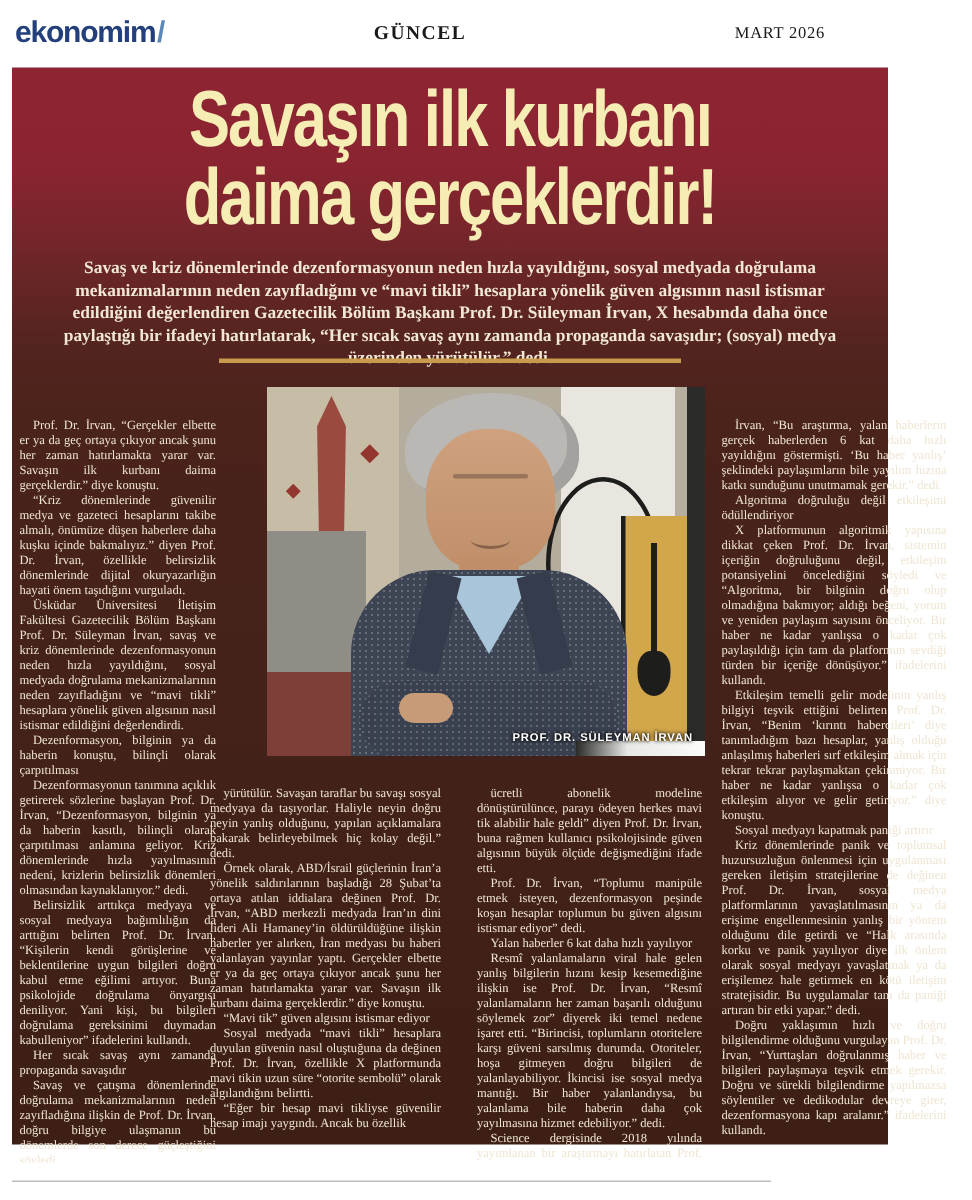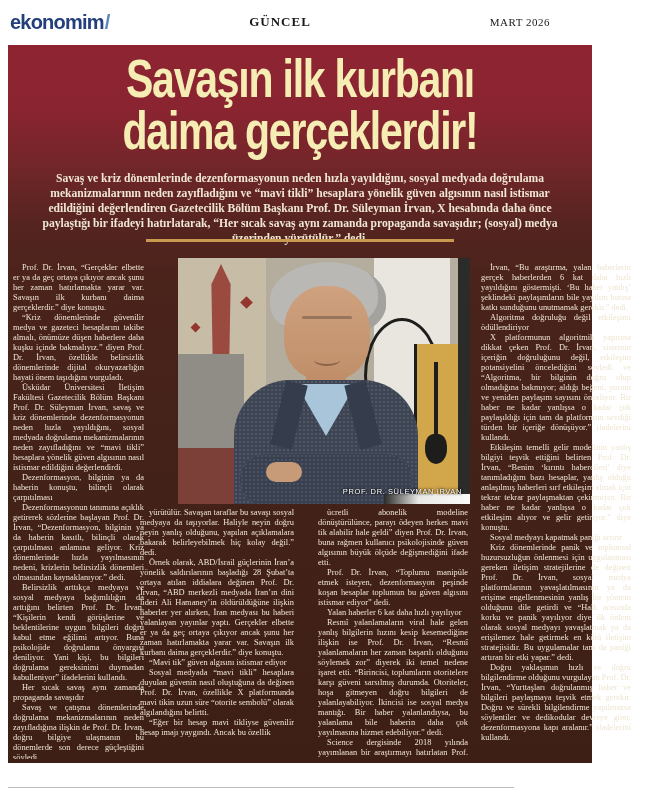--- a/index.html
+++ b/index.html
@@ -25,21 +25,21 @@
   .headline .tline{display:block;font-size:50px;line-height:52px;letter-spacing:-1.5px;
       transform:scaleX(.82) scaleY(1.06);transform-origin:center;}
 
   .lede{position:absolute;left:34px;right:34px;top:126px;text-align:center;
       font-weight:bold;font-size:11.6px;line-height:15px;color:#f0e7d4;}
 
   .gold-rule{position:absolute;left:50%;top:194px;width:308px;height:3px;
       margin-left:-154px;background:#c79a4d;}
 
   
-  .col{position:absolute;color:#efe5d2;font-size:8.4px;line-height:10px;overflow:hidden;}
+  .col{position:absolute;color:#efe5d2;font-size:8.4px;line-height:10px;overflow:hidden;margin-top:16px;}
   .para{margin:0;text-indent:9px;text-align:justify;}
   .col-1{left:5px;top:218px;width:131px;height:496px;}
   .col-2{left:132px;top:463px;width:154px;height:251px;}
   .col-3{left:310px;top:463px;width:150px;height:251px;}
   .col-4{left:473px;top:218px;width:150px;height:496px;}
 
   
   .photo{position:absolute;left:170px;top:213px;width:292px;height:246px;overflow:hidden;
       background:#b6ae9e;}
   .photo *{position:absolute;}
@@ -70,21 +70,21 @@
   .p-torso{left:56px;top:122px;width:184px;height:124px;background:#3d4454;border-radius:56px 56px 0 0;
       background-image:radial-gradient(rgba(255,255,255,.22) .6px,transparent .8px);background-size:4px 4px;}
   .p-shirt{left:118px;top:126px;width:60px;height:52px;background:#a9c5da;
       clip-path:polygon(0 0,100% 0,50% 100%);}
   .p-lapelL{left:100px;top:124px;width:22px;height:66px;background:#353c4b;transform:rotate(14deg);}
   .p-lapelR{left:174px;top:124px;width:22px;height:66px;background:#353c4b;transform:rotate(-14deg);}
   .p-arms{left:62px;top:196px;width:172px;height:52px;background:#39404f;border-radius:26px;
       background-image:radial-gradient(rgba(255,255,255,.2) .6px,transparent .8px);background-size:4px 4px;}
   .p-hand{left:88px;top:204px;width:36px;height:20px;background:#c79b77;border-radius:10px;}
   .photo-caption{right:8px;bottom:8px;color:#ffffff;font-family:"Liberation Sans",sans-serif;
-      font-weight:normal;font-size:7.5px;letter-spacing:.6px;text-shadow:0 0 3px rgba(0,0,0,.9),0 0 2px rgba(0,0,0,.9);}
+      font-weight:bold;font-size:7.5px;letter-spacing:.6px;text-shadow:0 0 3px rgba(0,0,0,.9),0 0 2px rgba(0,0,0,.9);}
 
   
   .footer-rule{position:absolute;left:8px;top:787px;width:506px;border-top:1.5px solid #b9bcc0;}
   .footer-brand{position:absolute;right:8px;top:768px;font-family:"Liberation Sans",sans-serif;
       font-weight:bold;white-space:nowrap;}
   .footer-brand .fb-name{font-size:19px;color:#24407c;letter-spacing:-0.8px;}
   .footer-brand .fb-slash{font-size:19px;color:#5b87b8;}
   .footer-brand .fb-page{font-size:22px;color:#9aa2ac;margin-left:2px;}
 </style>
 </head>

